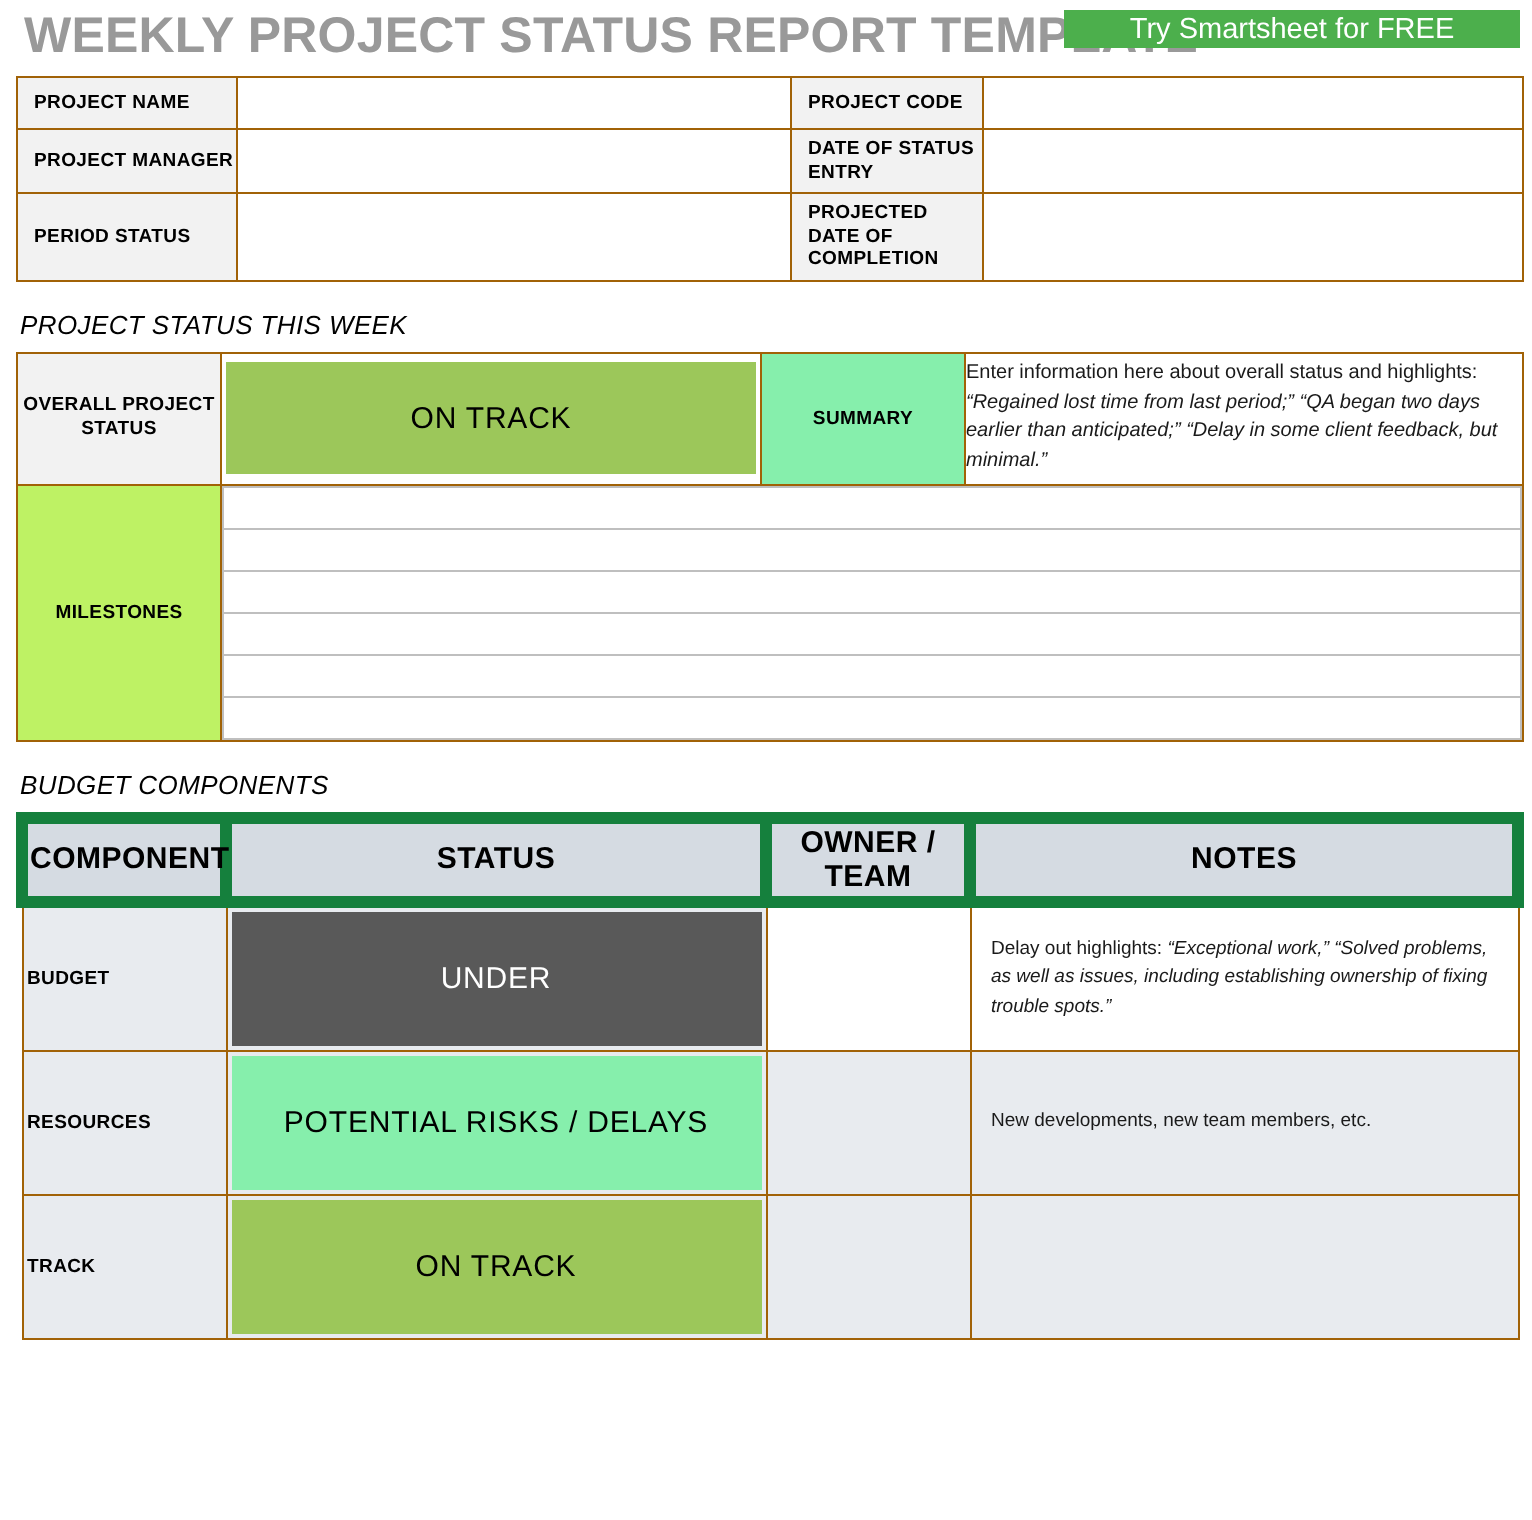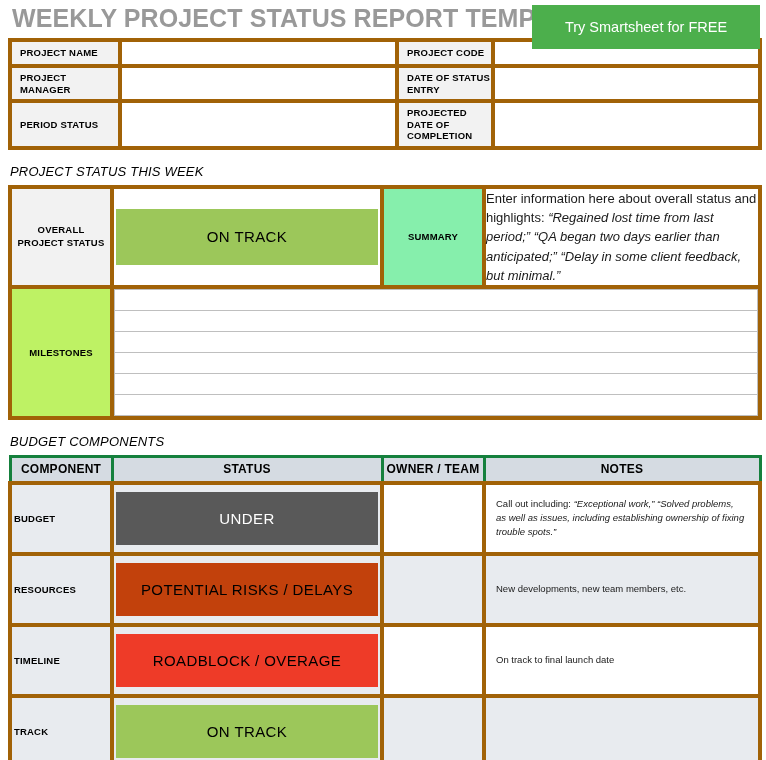--- a/index.html
+++ b/index.html
@@ -25,39 +25,39 @@
     left: 12px; top: 4px;
     font-size: 25px;
     font-weight: bold;
     letter-spacing: 0.1px;
     color: #999999;
     white-space: nowrap;
   }
   .cta-button {
     position: absolute;
     right: 6px; top: 5px;
-    width: 228px; height: 44px;
+    width: 228px; height: 19px;
     background: #4CAF4C;
     color: #ffffff;
     font-size: 14.5px;
     display: flex;
     align-items: center;
     justify-content: center;
     cursor: pointer;
     border: none;
     font-family: "Liberation Sans", sans-serif;
   }
 
   
   .tbl {
     border-collapse: collapse;
     table-layout: fixed;
     border: 1px solid #BFBFBF;
   }
-  .tbl td { border: 4px solid #a16207; padding: 0; vertical-align: middle; }
+  .tbl td { border: 1px solid #a16207; padding: 0; vertical-align: middle; }
 
   
   .info-wrap { padding: 0 6px; }
   .info-tbl { width: 754px; margin-left: 2px; }
   .info-tbl td.lbl {
     background: #F2F2F2;
     font-size: 9.5px;
     font-weight: bold;
     color: #000;
     padding: 4px 0 4px 8px;
@@ -100,43 +100,43 @@
   }
   .summary-lbl {
     background: #86efac;
     font-size: 9.5px;
     font-weight: bold;
     text-align: center;
     letter-spacing: 0.2px;
   }
   .summary-txt {
     background: #ffffff;
-    font-size: 13px;
+    font-size: 10px;
     line-height: 1.48;
     color: #1a1a1a;
     padding: 6px 10px 6px 9px;
     vertical-align: top;
   }
   .summary-txt .it { font-style: italic; }
   .ms-lbl {
     background: #bef264;
     font-size: 9.5px;
     font-weight: bold;
     text-align: center;
     letter-spacing: 0.2px;
   }
   .ms-row { height: 21px; background: #ffffff; }
 
   
   .comp-wrap { padding: 0 6px; }
   .comp-tbl { width: 754px; margin-left: 2px; }
   .comp-tbl th {
-    border: 3px solid #15803d;
+    border: 6px solid #15803d;
     background: #D5DBE2;
-    font-size: 12px;
+    font-size: 15px;
     font-weight: bold;
     letter-spacing: 0.25px;
     height: 26px;
     color: #000;
     margin-left: 35px;
   }
   .comp-tbl td.comp-name {
     background: #E8EBEF;
     font-size: 9.5px;
     font-weight: bold;
@@ -152,21 +152,21 @@
     line-height: 1.5;
     color: #1a1a1a;
     padding: 4px 12px 4px 10px;
     vertical-align: middle;
   }
   .comp-tbl td.comp-notes.white { background: #ffffff; }
   .comp-tbl td.comp-notes .it { font-style: italic; }
   .comp-tbl tr.crow { height: 71px; }
   .comp-chip {
     margin: 2px;
-    height: 53px;
+    height: 67px;
     display: flex;
     align-items: center;
     justify-content: center;
     font-size: 15px;
     letter-spacing: 0.4px;
   }
 </style>
 </head>
 <body>
 
@@ -258,37 +258,29 @@
         <th>NOTES</th>
       </tr>
     </thead>
     <tbody id="comp-rows">
         <tr class="crow">
           <td class="comp-name">BUDGET</td>
           <td class="comp-status">
             <div class="comp-chip" style="background: rgb(89, 89, 89); color: rgb(255, 255, 255);">UNDER</div>
           </td>
           <td class="comp-owner white"></td>
-          <td class="comp-notes white"><span>Call out including: </span><span class="it">“Exceptional work,” “Solved problems, as well as issues, including establishing ownership of fixing trouble spots.”</span></td>
+          <td class="comp-notes white"><span>Delay out highlights: </span><span class="it">“Exceptional work,” “Solved problems, as well as issues, including establishing ownership of fixing trouble spots.”</span></td>
         </tr>
         <tr class="crow">
           <td class="comp-name">RESOURCES</td>
           <td class="comp-status">
-            <div class="comp-chip" style="background: #c2410c; color: rgb(0, 0, 0);">POTENTIAL RISKS / DELAYS</div>
+            <div class="comp-chip" style="background: #86efac; color: rgb(0, 0, 0);">POTENTIAL RISKS / DELAYS</div>
           </td>
           <td class="comp-owner"></td>
           <td class="comp-notes">New developments, new team members, etc.</td>
-        </tr>
-        <tr class="crow">
-          <td class="comp-name">TIMELINE</td>
-          <td class="comp-status">
-            <div class="comp-chip" style="background: rgb(238, 59, 40); color: rgb(0, 0, 0);">ROADBLOCK / OVERAGE</div>
-          </td>
-          <td class="comp-owner white"></td>
-          <td class="comp-notes white">On track to final launch date</td>
         </tr>
         <tr class="crow">
           <td class="comp-name">TRACK</td>
           <td class="comp-status">
             <div class="comp-chip" style="background: rgb(156, 199, 90); color: rgb(0, 0, 0);">ON TRACK</div>
           </td>
           <td class="comp-owner"></td>
           <td class="comp-notes"></td>
         </tr>
       </tbody>

